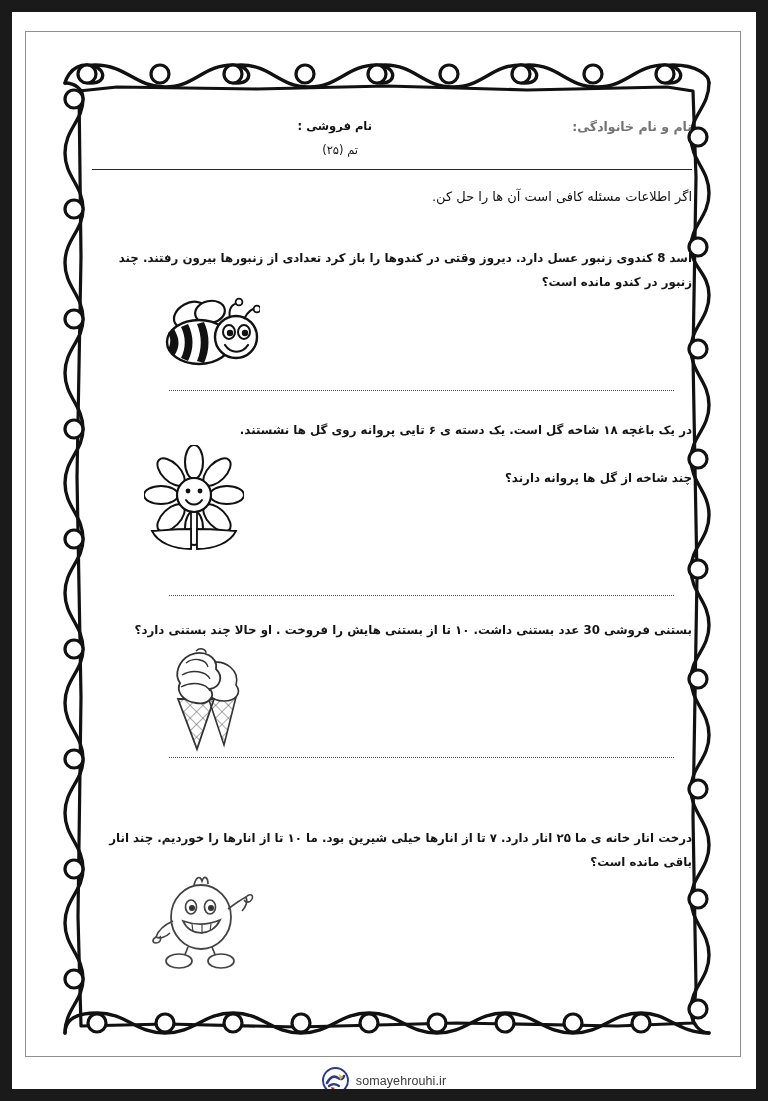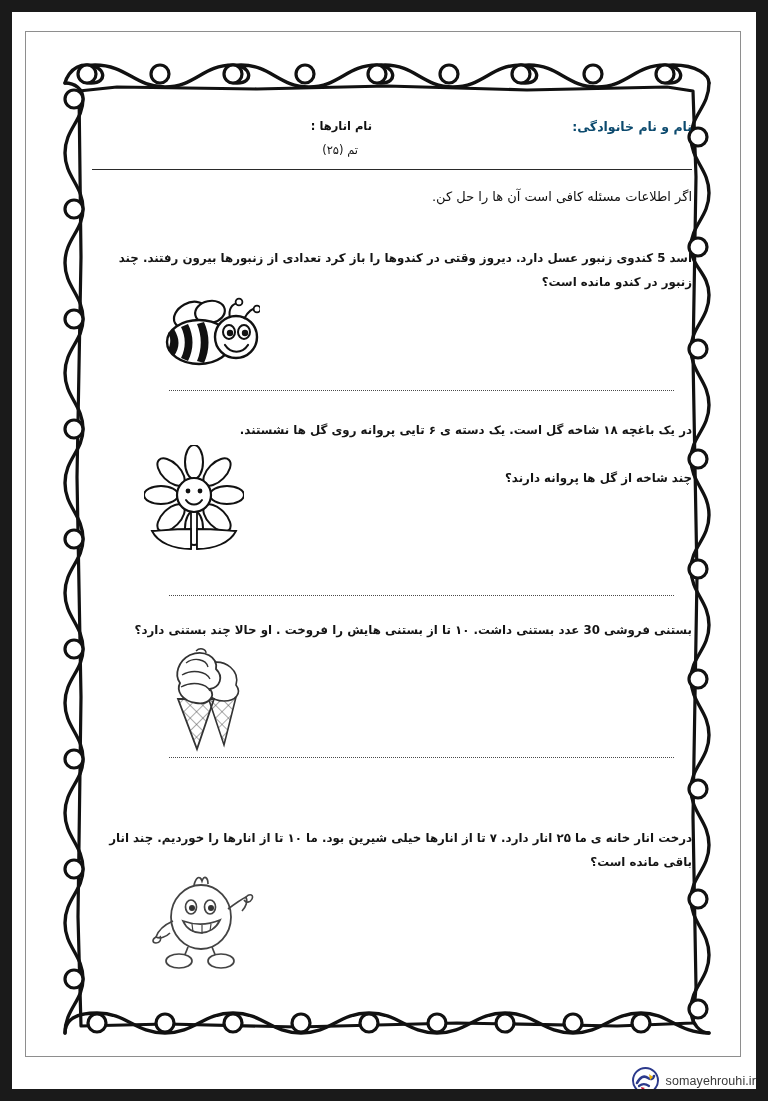--- a/index.html
+++ b/index.html
@@ -61,21 +61,21 @@
   #header {
     position: relative;
     height: 62px;
   }
   .hdr-name {
     position: absolute;
     right: 0;
     top: 12px;
     font-size: 12.5px;
     font-weight: bold;
-    color: #0c4a6e;
+    color: #737373;
     white-space: nowrap;
   }
   .hdr-school {
     position: absolute;
     right: 320px;
     top: 12px;
     font-size: 11.5px;
     font-weight: bold;
     color: #111;
     white-space: nowrap;
@@ -147,20 +147,21 @@
 
   
   #footer {
     position: absolute;
     left: 0;
     right: 0;
     top: 1055px;
     display: flex;
     flex-direction: row-reverse;
     align-items: center;
+    justify-content: center;
     gap: 7px;
     direction: ltr;
   }
   #brand-text {
     font-size: 12.5px;
     color: #3a3a3a;
     font-family: "Liberation Sans", sans-serif;
     letter-spacing: 0.1px;
   }
   #brand-logo { display: block; }
@@ -267,29 +268,29 @@
         <circle cx="392" cy="17" r="9"></circle>
         <circle cx="536" cy="17" r="9"></circle>
       </g>
     </svg>
   </div>
 
   <div id="content">
 
     <div id="header">
       <div class="hdr-name">نام و نام خانوادگی:</div>
-      <div class="hdr-school">نام انارها :</div>
+      <div class="hdr-school">نام فروشی :</div>
       <div class="hdr-theme">تم (۲۵)</div>
       <div id="header-rule"></div>
     </div>
 
     <div id="instruction">اگر اطلاعات مسئله کافی است آن ها را حل کن.</div>
 
     <div class="problem" style="top:140px;">
-      <div class="q-text">اسد 5 کندوی زنبور عسل دارد. دیروز وقتی در کندوها را باز کرد تعدادی از زنبورها بیرون رفتند. چند زنبور در کندو مانده است؟</div>
+      <div class="q-text">اسد 8 کندوی زنبور عسل دارد. دیروز وقتی در کندوها را باز کرد تعدادی از زنبورها بیرون رفتند. چند زنبور در کندو مانده است؟</div>
       <div class="art" style="right:432px; top:48px;">
         <svg width="104" height="80" viewBox="0 0 104 80" xmlns="http://www.w3.org/2000/svg">
 
           <ellipse cx="34" cy="20" rx="17" ry="12" transform="rotate(-28 34 20)" fill="#fff" stroke="#111" stroke-width="2.2"></ellipse>
           <ellipse cx="54" cy="17" rx="15" ry="11" transform="rotate(-12 54 17)" fill="#fff" stroke="#111" stroke-width="2.2"></ellipse>
 
           <ellipse cx="43" cy="47" rx="32" ry="22" fill="#fff" stroke="#111" stroke-width="2.4"></ellipse>
 
           <path d="M18 34 C 24 44 24 52 18 61 L12 55 C 15 48 15 43 12 38 Z" fill="#111"></path>
           <path d="M32 29 C 38 41 38 54 32 66 L25 63 C 30 53 30 42 25 32 Z" fill="#111"></path>

